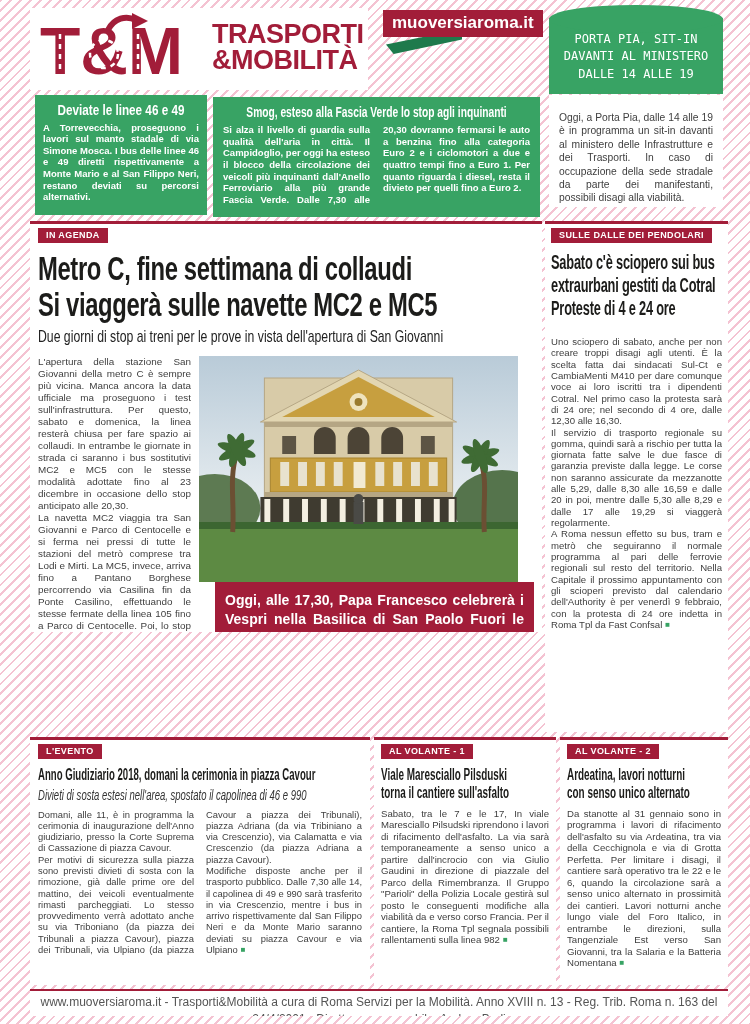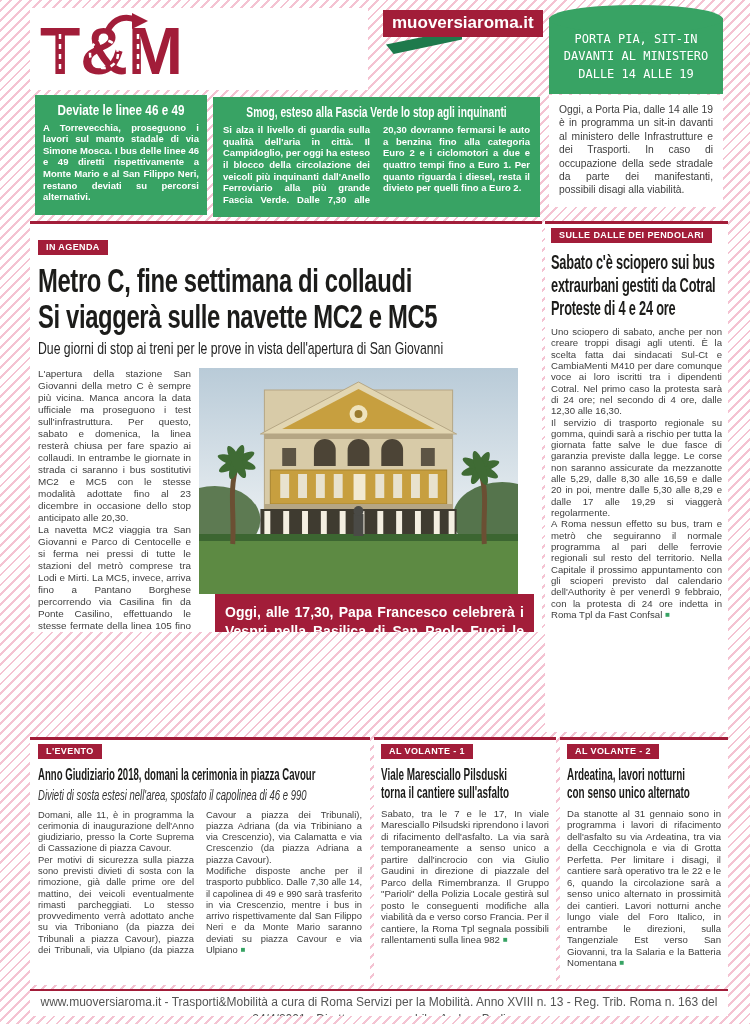--- a/index.html
+++ b/index.html
@@ -41,41 +41,41 @@
               font-size:12px;line-height:1.45;white-space:pre-line;padding-top:13px;}
 
   
   .news1{left:35px;top:95px;width:172px;height:120px;padding:7px 8px;}
   .news2{left:213px;top:97px;width:327px;height:120px;padding:7px 10px;}
   .gtitle{font-weight:bold;text-align:center;line-height:1.05;margin-bottom:4px;}
   .news1 .gtitle{font-size:15px;transform:scaleX(.78);width:calc(100%/.78);transform-origin:0 0;white-space:nowrap;}
   .news2 .gtitle{font-size:15.5px;transform:scaleX(.66);width:calc(100%/.66);transform-origin:0 0;white-space:nowrap;}
   .gbody{font-weight:bold;font-size:9.5px;line-height:1.22;text-align:justify;}
   .cols2{column-count:2;column-gap:13px;}
-  .sitin-note{left:549px;top:95px;width:174px;height:112px;padding:8px 10px;}
+  .sitin-note{left:549px;top:95px;width:174px;height:112px;padding:16px 10px;}
   .sitin-note .jbody{font-size:10.3px;line-height:1.3;}
 
   
-  .main-art{left:30px;top:221px;width:512px;height:411px;padding:12px 8px;}
+  .main-art{left:30px;top:221px;width:512px;height:411px;padding:0 8px;}
   .headline{color:var(--ink);font-weight:bold;font-size:34px;line-height:1.05;letter-spacing:-.5px;
             transform:scaleX(.7);width:calc(100%/.7);transform-origin:0 0;margin-top:8px;white-space:nowrap;}
   .standfirst{color:#222;font-size:17px;transform:scaleX(.72);width:calc(100%/.72);
               transform-origin:0 0;margin-top:5px;white-space:nowrap;}
   .main-cols{display:flex;margin-top:9px;}
   .art-left{width:177px;height:392px;overflow:hidden;font-size:9.9px;line-height:1.21;padding-right:8px;}
   .art-right{flex:1;}
   .photo{width:319px;height:226px;display:block;}
   .caption-box{width:319px;height:166px;background:var(--red);color:#fff;padding:9px 10px;
                font-weight:bold;font-size:14px;line-height:1.33;text-align:justify;white-space:pre-line;overflow:hidden;margin-left:16px;}
 
   
   .commuters{left:545px;top:221px;width:183px;height:511px;padding:0 6px;}
   .c-head{color:var(--ink);font-weight:bold;font-size:20px;line-height:1.15;letter-spacing:-.3px;
           transform:scaleX(.64);width:calc(100%/.64);transform-origin:0 0;margin-top:8px;}
-  .c-body{height:382px;overflow:hidden;font-size:9.6px;line-height:1.18;margin-top:6px;}
+  .c-body{height:382px;overflow:hidden;font-size:9.6px;line-height:1.18;margin-top:16px;}
 
   
   .evento{left:30px;top:737px;width:340px;height:248px;padding:0 8px;}
   .e-head{color:var(--ink);font-weight:bold;font-size:16px;line-height:1.1;
           transform:scaleX(.6);width:calc(100%/.6);transform-origin:0 0;margin-top:7px;white-space:nowrap;}
   .e-sub{color:#333;font-style:italic;font-size:14px;transform:scaleX(.68);width:calc(100%/.68);
          transform-origin:0 0;margin-top:3px;white-space:nowrap;}
   .e-body{column-count:2;column-gap:12px;height:176px;overflow:hidden;font-size:9.4px;line-height:1.2;margin-top:6px;}
   .volante1{left:374px;top:737px;width:182px;height:248px;padding:0 7px;}
   .volante2{left:560px;top:737px;width:168px;height:248px;padding:0 7px;}
@@ -93,20 +93,24 @@
 <div class="box logo-box" style="overflow:visible;">
   <svg class="tm-logo" width="176" height="78" viewBox="0 0 176 78" style="position:absolute;left:8px;top:4px;">
     <text x="2" y="62" font-family="Liberation Sans, sans-serif" font-size="66" font-weight="bold" fill="#a21d39">T&amp;M</text>
     <line x1="22" y1="22" x2="22" y2="58" stroke="#fff" stroke-width="2.5" stroke-dasharray="5 5"></line>
     <circle cx="66" cy="42" r="14" fill="none" stroke="#fff" stroke-width="2.5" stroke-dasharray="5 5"></circle>
     <line x1="100" y1="22" x2="100" y2="58" stroke="#fff" stroke-width="2.5" stroke-dasharray="5 5"></line>
     <line x1="144" y1="22" x2="144" y2="58" stroke="#fff" stroke-width="2.5" stroke-dasharray="5 5"></line>
     <path d="M 70 18 C 76 6 88 3 98 8" fill="none" stroke="#a21d39" stroke-width="6"></path>
     <polygon points="94,1 110,9 94,17" fill="#a21d39"></polygon>
   </svg>
+  <div class="logo-words">
+    <div>TRASPORTI</div>
+    <div>&amp;MOBILITÀ</div>
+  </div>
 </div>
 
 <div class="site-ribbon"></div>
 <a class="site-box">muoversiaroma.it</a>
 
 <div class="badge">
   <div class="badge-text">PORTA PIA, SIT-IN
 DAVANTI AL MINISTERO
 DALLE 14 ALLE 19</div>
 </div>

